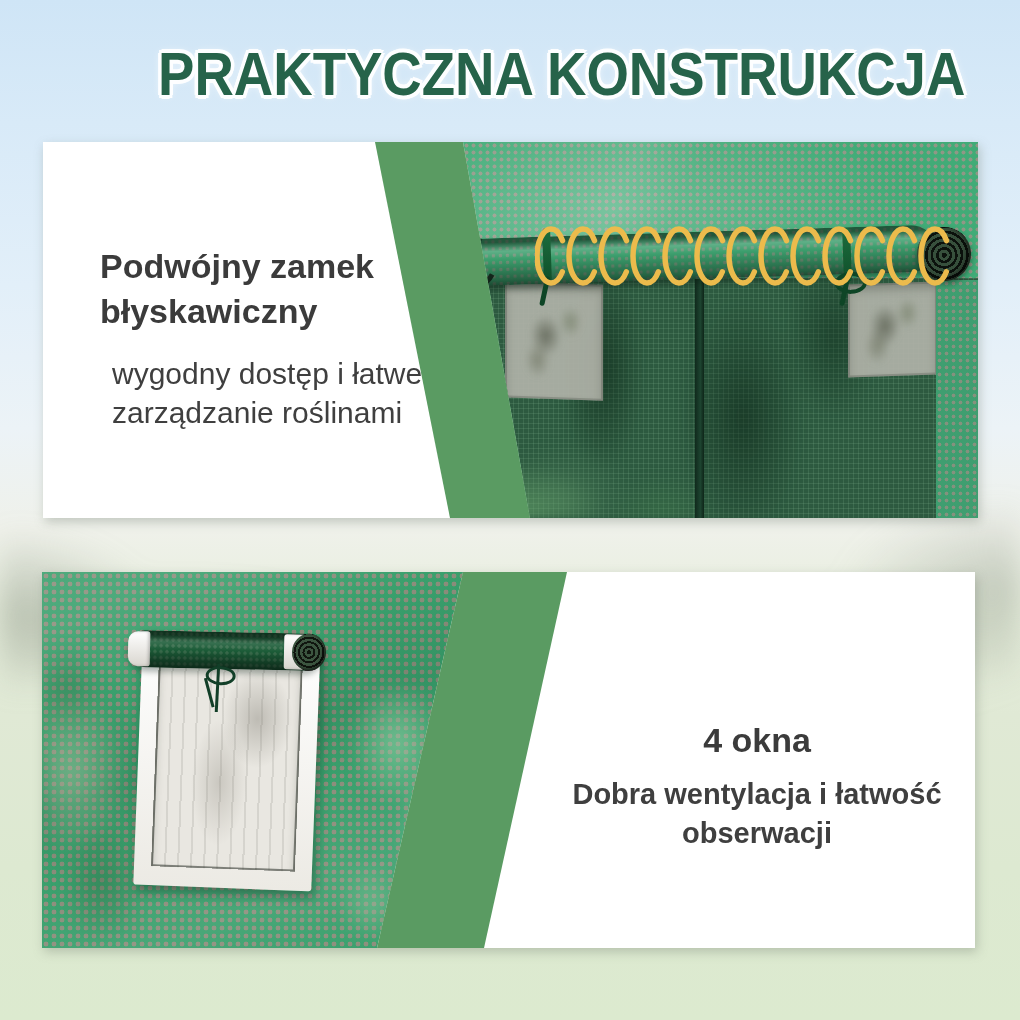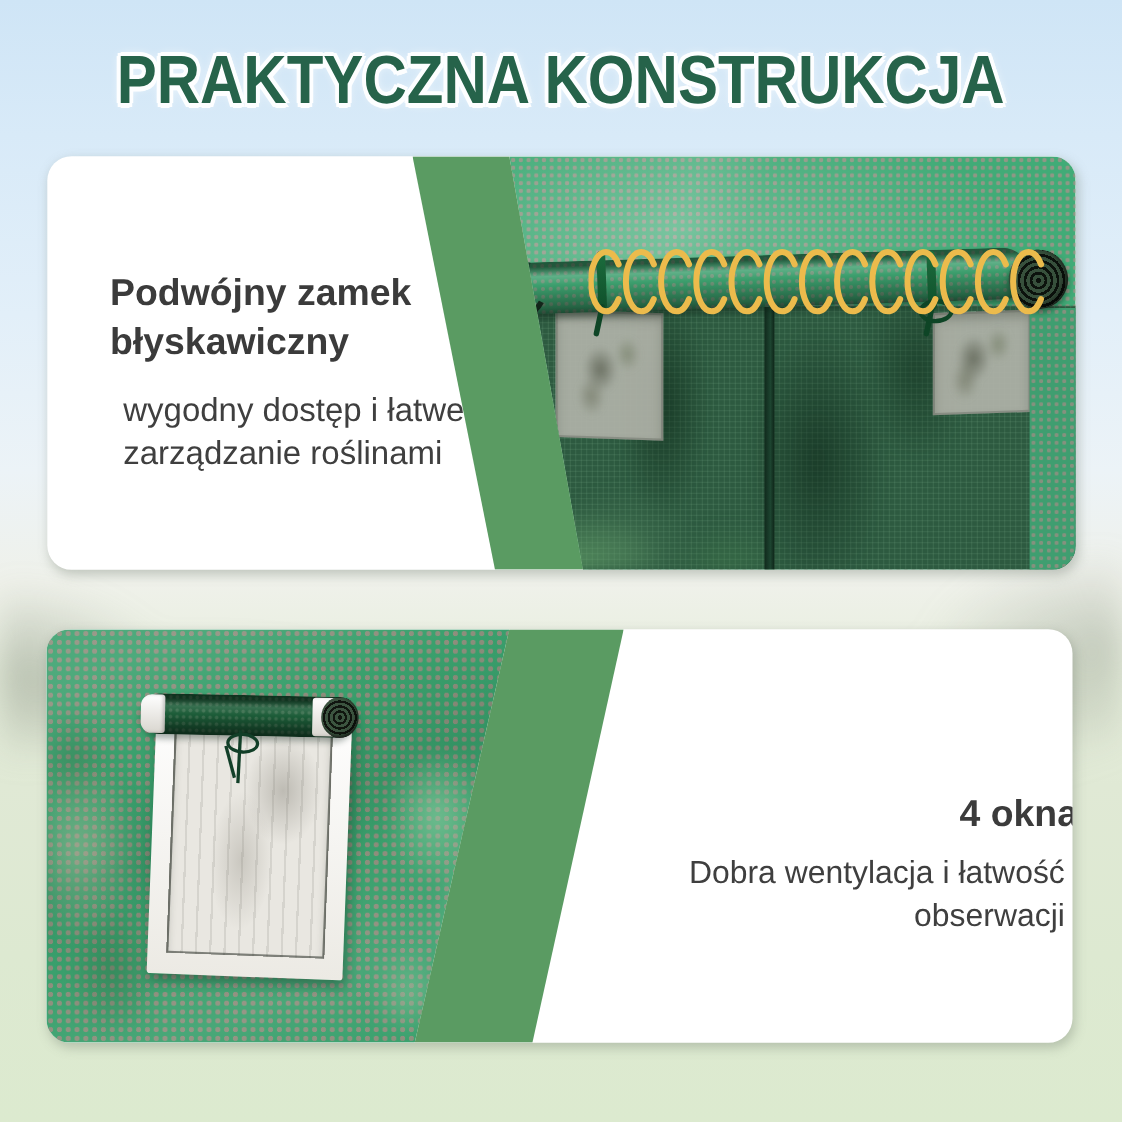--- a/index.html
+++ b/index.html
@@ -12,34 +12,34 @@
   }
   .bg-blur{position:absolute;inset:0;pointer-events:none;
     background:
       radial-gradient(220px 120px at 0% 60%, rgba(125,135,120,0.45), transparent 70%),
       radial-gradient(260px 130px at 100% 58%, rgba(130,140,125,0.40), transparent 70%),
       radial-gradient(300px 90px at 18% 63%, rgba(150,155,140,0.30), transparent 70%),
       radial-gradient(300px 90px at 82% 64%, rgba(150,158,142,0.28), transparent 70%);
     filter:blur(14px);
   }
   
-  .title-wrap{position:absolute;top:38px;left:0;right:0;text-align:center;}
+  .title-wrap{position:absolute;top:38px;left:0;right:0;text-align:right;}
   .title{
     display:inline-block;font-weight:bold;font-size:62px;letter-spacing:0px;
     transform:scaleX(0.88);transform-origin:center;
     color:var(--title-green,#26634a);
     text-shadow:
       -3px -3px 0 #fdfeff, 3px -3px 0 #fdfeff, -3px 3px 0 #fdfeff, 3px 3px 0 #fdfeff,
       -4px 0 0 #fdfeff, 4px 0 0 #fdfeff, 0 -4px 0 #fdfeff, 0 4px 0 #fdfeff,
       0 0 10px rgba(255,255,255,0.95);
     white-space:nowrap;
   }
   
   .panel{position:absolute;background:#ffffff;overflow:hidden;
-    box-shadow:2px 4px 10px rgba(110,120,105,0.35);border-radius:22px;}
+    box-shadow:2px 4px 10px rgba(110,120,105,0.35);}
   .panel-top{left:43px;top:142px;width:935px;height:376px;}
   .panel-bottom{left:42px;top:572px;width:933px;height:376px;}
   .stripe{position:absolute;inset:0;background:var(--stripe-green,#5a9b62);}
   .stripe-top{clip-path:polygon(332px 0, 420px 0, 487px 100%, 407px 100%);}
   .stripe-bottom{clip-path:polygon(421px 0, 525px 0, 442px 100%, 335px 100%);}
   
   .photo-top{position:absolute;inset:0;clip-path:polygon(420px 0, 100% 0, 100% 100%, 487px 100%);}
   .tarp{position:absolute;inset:0;background-color:var(--tarp-green,#41ab77);
     background-image:
       radial-gradient(420px 160px at 62% 18%, rgba(255,255,255,0.22), transparent 70%),
@@ -142,22 +142,22 @@
   .string::before{content:"";position:absolute;left:-11px;top:2px;width:24px;height:13px;
     border:3px solid #123f28;border-radius:50%;background:transparent;}
   .string::after{content:"";position:absolute;left:-8px;top:14px;width:3px;height:30px;
     background:#123f28;transform:rotate(-18deg);}
   
   .feature-heading{margin:0;font-size:34px;font-weight:bold;color:var(--text-dark,#3b3b3b);
     line-height:45px;white-space:pre-line;}
   .feature-body{margin:12px;font-size:30px;color:#3f3f3f;line-height:39px;white-space:pre-line;}
   .text-top{position:absolute;left:57px;top:102px;width:350px;text-align:left;}
   .text-top .feature-body{margin-top:20px;}
-  .text-bottom{position:absolute;left:492px;top:146px;width:446px;text-align:right;}
-  .text-bottom .feature-body{margin-top:12px;font-size:29px;}
+  .text-bottom{position:absolute;left:492px;top:146px;width:446px;text-align:center;}
+  .text-bottom .feature-body{margin-top:12px;font-size:29px;font-weight:bold;}
 </style>
 </head>
 <body>
 
 <div class="bg-blur"></div>
 
 <div class="title-wrap">
   <span class="title">PRAKTYCZNA KONSTRUKCJA</span>
 </div>
 

